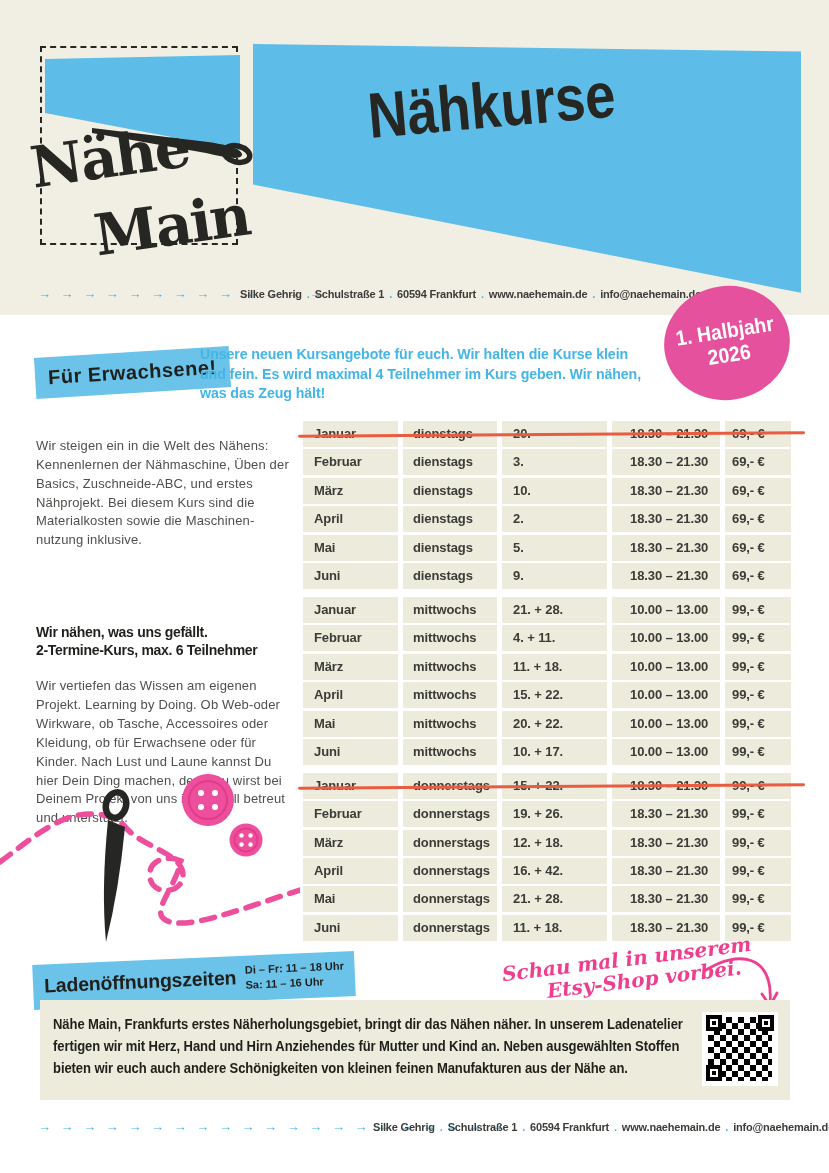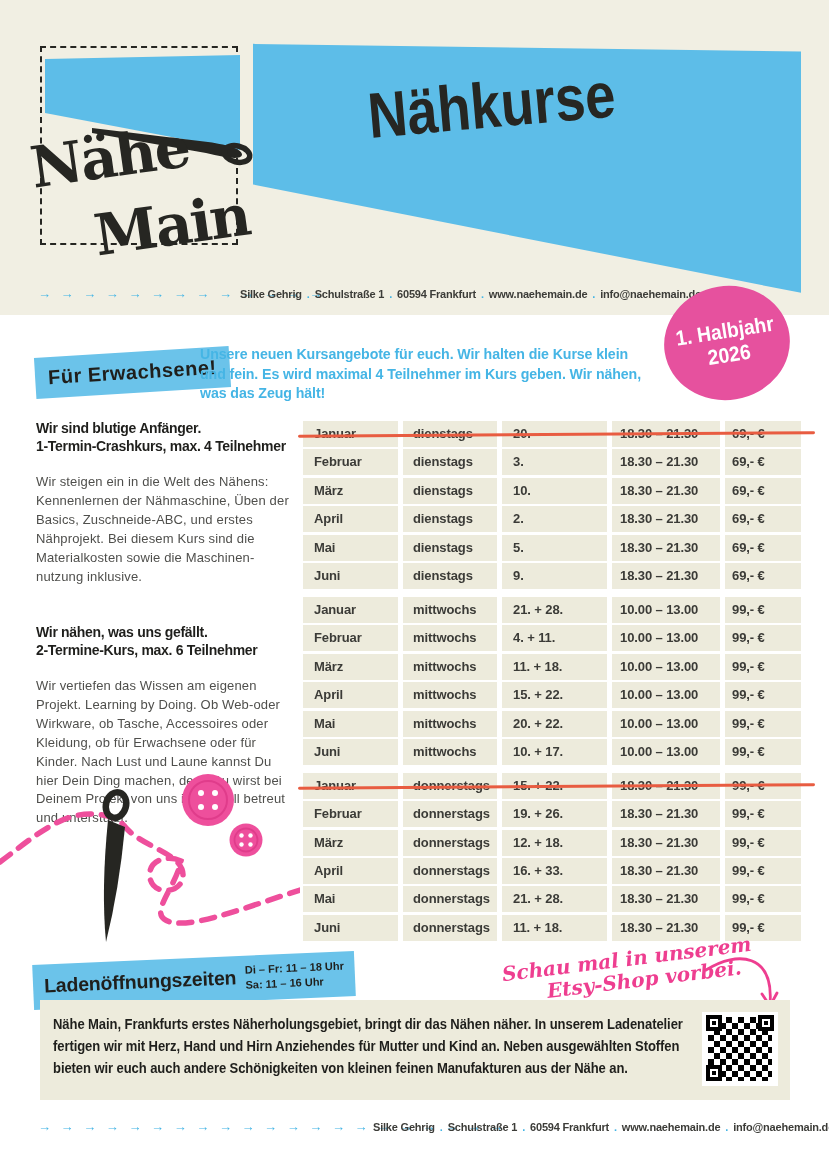--- a/index.html
+++ b/index.html
@@ -42,22 +42,22 @@
   .course p{margin:18px 0 0;font-size:13px;line-height:1.45;color:#4f4f4c;letter-spacing:.15px;}
   
   .schedule{position:absolute;left:303px;top:421px;}
   .sgroup{display:flex;flex-direction:column;gap:2.4px;margin-bottom:8px;}
   .srow{display:flex;gap:5px;position:relative;}
   .cell{background:#edebdc;height:26px;line-height:26px;font-size:13px;font-weight:bold;color:#3b3b37;
         letter-spacing:-.1px;box-sizing:border-box;}
   .c-month{width:95px;padding-left:11px;}
   .c-day{width:94px;padding-left:10px;}
   .c-dates{width:105px;padding-left:11px;}
-  .c-time{width:108px;padding-left:8px;}
-  .c-price{width:76px;padding-left:7px;}
+  .c-time{width:108px;padding-left:18px;}
+  .c-price{width:66px;padding-left:7px;}
   .strike{display:none;}
   .srow.cancelled .strike{display:block;position:absolute;left:-5px;right:-14px;top:12px;height:3px;
         background:#e85c41;transform:rotate(-.4deg);border-radius:2px;}
   
   .illu{position:absolute;left:0;top:762px;width:300px;height:200px;}
   
   .tag-hours{left:33px;top:958px;font-size:1px;padding:7px 11px 8px;display:flex;gap:9px;align-items:center;transform:rotate(-2.5deg);}
   .hours-big{font-size:19.5px;letter-spacing:-.2px;white-space:nowrap;}
   .hours-col{display:flex;flex-direction:column;font-size:11px;line-height:1.35;white-space:nowrap;}
   .etsy-note{position:absolute;left:478px;top:948px;width:300px;transform:rotate(-7deg);
@@ -101,21 +101,20 @@
 
   <div class="badge">
     <div>1. Halbjahr</div>
     <div>2026</div>
   </div>
 
   <div class="tag-label tag-adults">Für Erwachsene!</div>
   <div class="intro-text">Unsere neuen Kursangebote für euch. Wir halten die Kurse klein und fein. Es wird maximal 4 Teilnehmer im Kurs geben. Wir nähen, was das Zeug hält!</div>
 
   <div class="course course-1">
-    <h3><span>Wir sind blutige Anfänger.</span><br><span>1-Termin-Crashkurs, max. 4 Teilnehmer</span></h3>
     <p>Wir steigen ein in die Welt des Nähens: Kennenlernen der Nähmaschine, Üben der Basics, Zuschneide-ABC, und erstes Nähprojekt. Bei diesem Kurs sind die Materialkosten sowie die Maschinen­nutzung inklusive.</p>
   </div>
   <div class="course course-2">
     <h3><span>Wir nähen, was uns gefällt.</span><br><span>2-Termine-Kurs, max. 6 Teilnehmer</span></h3>
     <p>Wir vertiefen das Wissen am eigenen Projekt. Learning by Doing. Ob Web-oder Wirkware, ob Tasche, Accessoires oder Kleidung, ob für Erwachsene oder für Kinder. Nach Lust und Laune kannst Du hier Dein Ding machen, denn Du wirst bei Deinem Projekt von uns individuell betreut und unterstützt.</p>
   </div>
 
   <div class="schedule" id="schedule">
       <div class="sgroup">
     <div class="srow cancelled">
@@ -251,21 +250,21 @@
       <div class="cell c-day">donnerstags</div>
       <div class="cell c-dates">12. + 18.</div>
       <div class="cell c-time">18.30 – 21.30</div>
       <div class="cell c-price">99,- €</div>
 
     </div>
 
     <div class="srow">
       <div class="cell c-month">April</div>
       <div class="cell c-day">donnerstags</div>
-      <div class="cell c-dates">16. + 33.</div>
+      <div class="cell c-dates">16. + 42.</div>
       <div class="cell c-time">18.30 – 21.30</div>
       <div class="cell c-price">99,- €</div>
 
     </div>
 
     <div class="srow">
       <div class="cell c-month">Mai</div>
       <div class="cell c-day">donnerstags</div>
       <div class="cell c-dates">21. + 28.</div>
       <div class="cell c-time">18.30 – 21.30</div>

